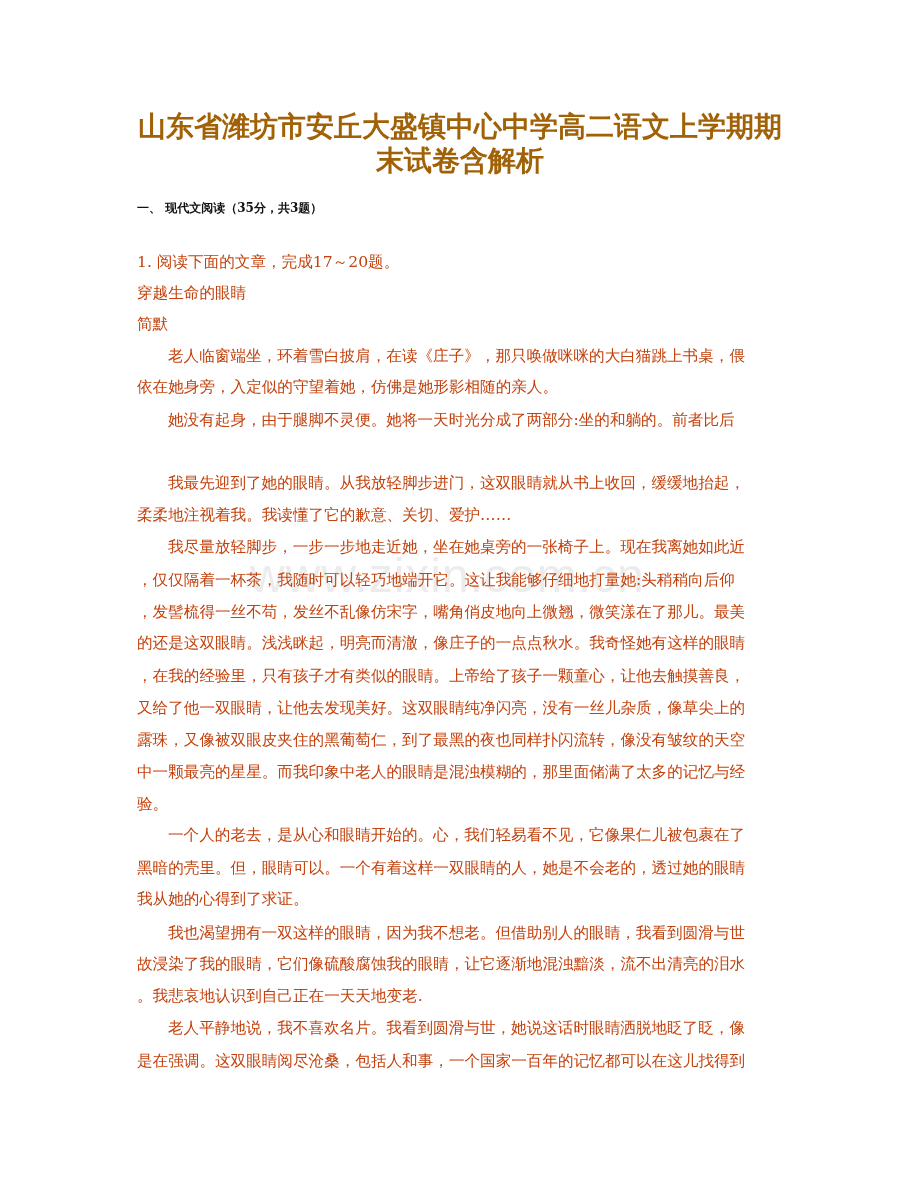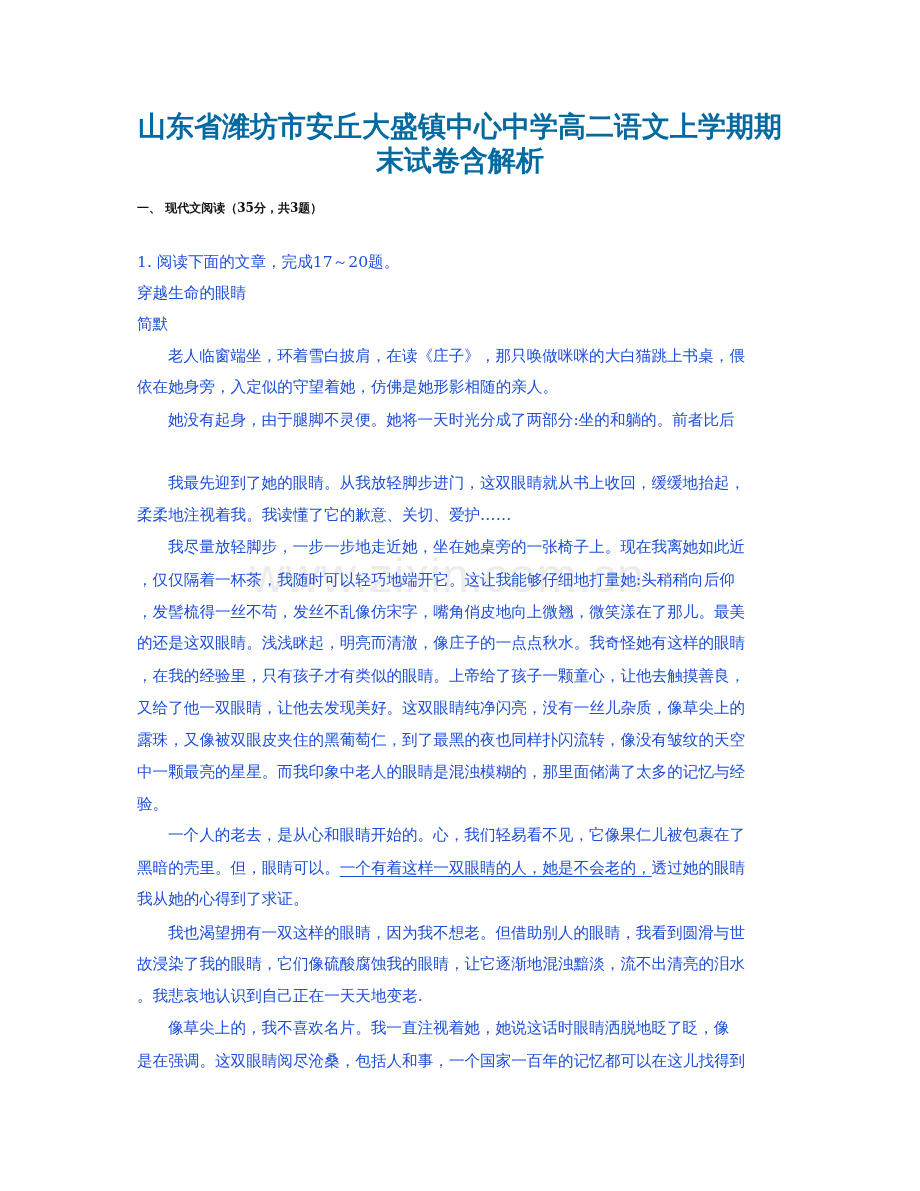--- a/index.html
+++ b/index.html
@@ -2,27 +2,27 @@
 <html><head>
 <meta charset="utf-8">
 <style>
   html, body { margin: 0; padding: 0; background: #ffffff; }
   body { width: 920px; height: 1191px; position: relative; overflow: hidden;
          font-family: "DejaVu Serif", "Liberation Serif", serif; color: #111; }
   .page { position: absolute; left: 0; top: 0; width: 920px; height: 1191px; }
   .watermark { position: absolute; left: 250px; top: 548px; font-family: "Liberation Sans", "DejaVu Sans", sans-serif;
                font-size: 48px; color: #ececec; letter-spacing: 1px; white-space: nowrap; z-index: 0; }
   .title { position: absolute; left: 100px; width: 720px; text-align: center; font-size: 28px;
-           font-weight: bold; line-height: 34px; top: 110px; color: #0369a1; z-index: 1; }
+           font-weight: bold; line-height: 34px; top: 110px; color: #a16207; z-index: 1; }
   .section { position: absolute; left: 137px; top: 200px; font-size: 12px; font-weight: bold; z-index: 1; }
   .line { position: absolute; left: 137px; width: 645px; font-size: 15.6px; line-height: 20px;
-          white-space: nowrap; z-index: 1; color: #1d4ed8; }
+          white-space: nowrap; z-index: 1; color: #c2410c; }
   .center { left: 137px; width: 645px; }
   .indent { padding-left: 31px; }
-  .ul { text-decoration: underline; text-underline-offset: 3px; }
+  .ul { text-underline-offset: 3px; }
 </style>
 </head>
 <body>
 
 <div class="page">
   <div class="watermark">www.zixin.com.cn</div>
 
   <div class="title">
     <div>山东省潍坊市安丘大盛镇中心中学高二语文上学期期</div>
     <div>末试卷含解析</div>
@@ -49,15 +49,15 @@
   <div class="line" style="top:762px">中一颗最亮的星星。而我印象中老人的眼睛是混浊模糊的，那里面储满了太多的记忆与经</div>
   <div class="line" style="top:794px">验。</div>
   <div class="line indent" style="top:825px">一个人的老去，是从心和眼睛开始的。心，我们轻易看不见，它像果仁儿被包裹在了</div>
   <div class="line" style="top:858px">
     <span>黑暗的壳里。但，眼睛可以。</span><span class="ul">一个有着这样一双眼睛的人，她是不会老的，</span><span>透过她的眼睛</span>
   </div>
   <div class="line" style="top:889px">我从她的心得到了求证。</div>
   <div class="line indent" style="top:923px">我也渴望拥有一双这样的眼睛，因为我不想老。但借助别人的眼睛，我看到圆滑与世</div>
   <div class="line" style="top:954px">故浸染了我的眼睛，它们像硫酸腐蚀我的眼睛，让它逐渐地混浊黯淡，流不出清亮的泪水</div>
   <div class="line" style="top:986px">。我悲哀地认识到自己正在一天天地变老.</div>
-  <div class="line indent" style="top:1018px">像草尖上的，我不喜欢名片。我一直注视着她，她说这话时眼睛洒脱地眨了眨，像</div>
+  <div class="line indent" style="top:1018px">老人平静地说，我不喜欢名片。我看到圆滑与世，她说这话时眼睛洒脱地眨了眨，像</div>
   <div class="line" style="top:1051px">是在强调。这双眼睛阅尽沧桑，包括人和事，一个国家一百年的记忆都可以在这儿找得到</div>
 </div>
 
 </body></html>

